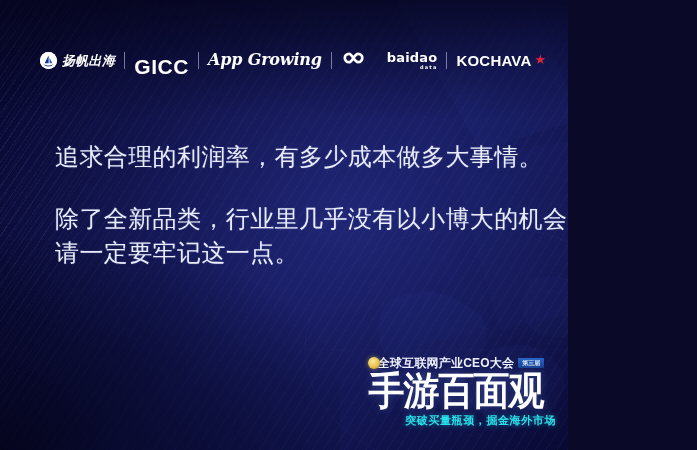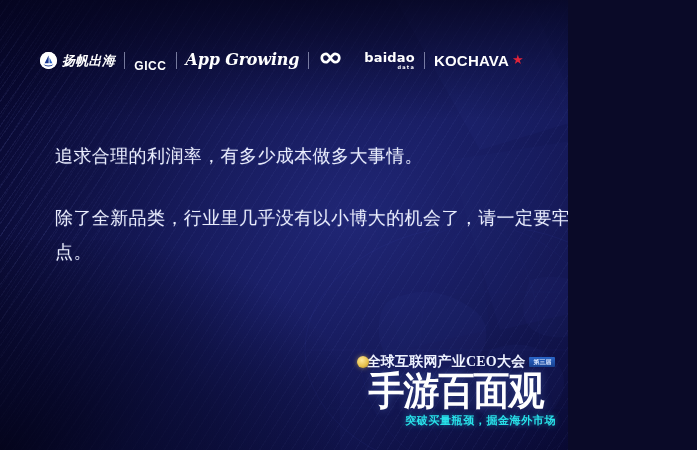--- a/index.html
+++ b/index.html
@@ -118,21 +118,21 @@
     font-style: italic;
     color: #ffffff;
     letter-spacing: 0.3px;
     white-space: nowrap;
     line-height: 1;
   }
 
   
   .gicc-text {
     font-family: "Liberation Sans", sans-serif;
-    font-size: 12px;
+    font-size: 21px;
     font-weight: 700;
     color: #ffffff;
     letter-spacing: 0.6px;
     line-height: 1;
     margin-top: 12px;
   }
 
   
   .ag-text {
     font-family: "DejaVu Serif", serif;
@@ -191,22 +191,22 @@
   }
 
   
   .copy {
     position: absolute;
     left: 55px;
     top: 140px;
     width: 580px;
   }
   .para {
-    font-family: Liberation Mono, monospace;
-    font-size: 18px;
+    font-family: Liberation Sans, sans-serif;
+    font-size: 24px;
     line-height: 34px;
     color: #e9ecfb;
     letter-spacing: 0.4px;
     text-shadow: 0 0 2px rgba(160,180,255,0.25);
   }
   .para + .para { margin-top: 28px; }
 
   
   .watermark {
     position: absolute;
@@ -227,22 +227,22 @@
     width: 12px; height: 12px;
     border-radius: 50%;
     background: radial-gradient(circle at 40% 35%, #ffe89a 0%, #e8c24e 55%, #a8821f 100%);
     flex: none;
     box-shadow: 0 0 5px rgba(240,200,90,0.55);
     margin-right: -6px;
     position: relative;
     z-index: 1;
   }
   .wm-small {
-    font-family: Liberation Serif, serif;
-    font-size: 14px;
+    font-family: Liberation Sans, sans-serif;
+    font-size: 12px;
     font-weight: 700;
     color: #eef2ff;
     letter-spacing: 0.2px;
     white-space: nowrap;
     line-height: 1;
   }
   .wm-badge {
     font-family: "DejaVu Sans", sans-serif;
     font-size: 6px;
     font-weight: 700;

